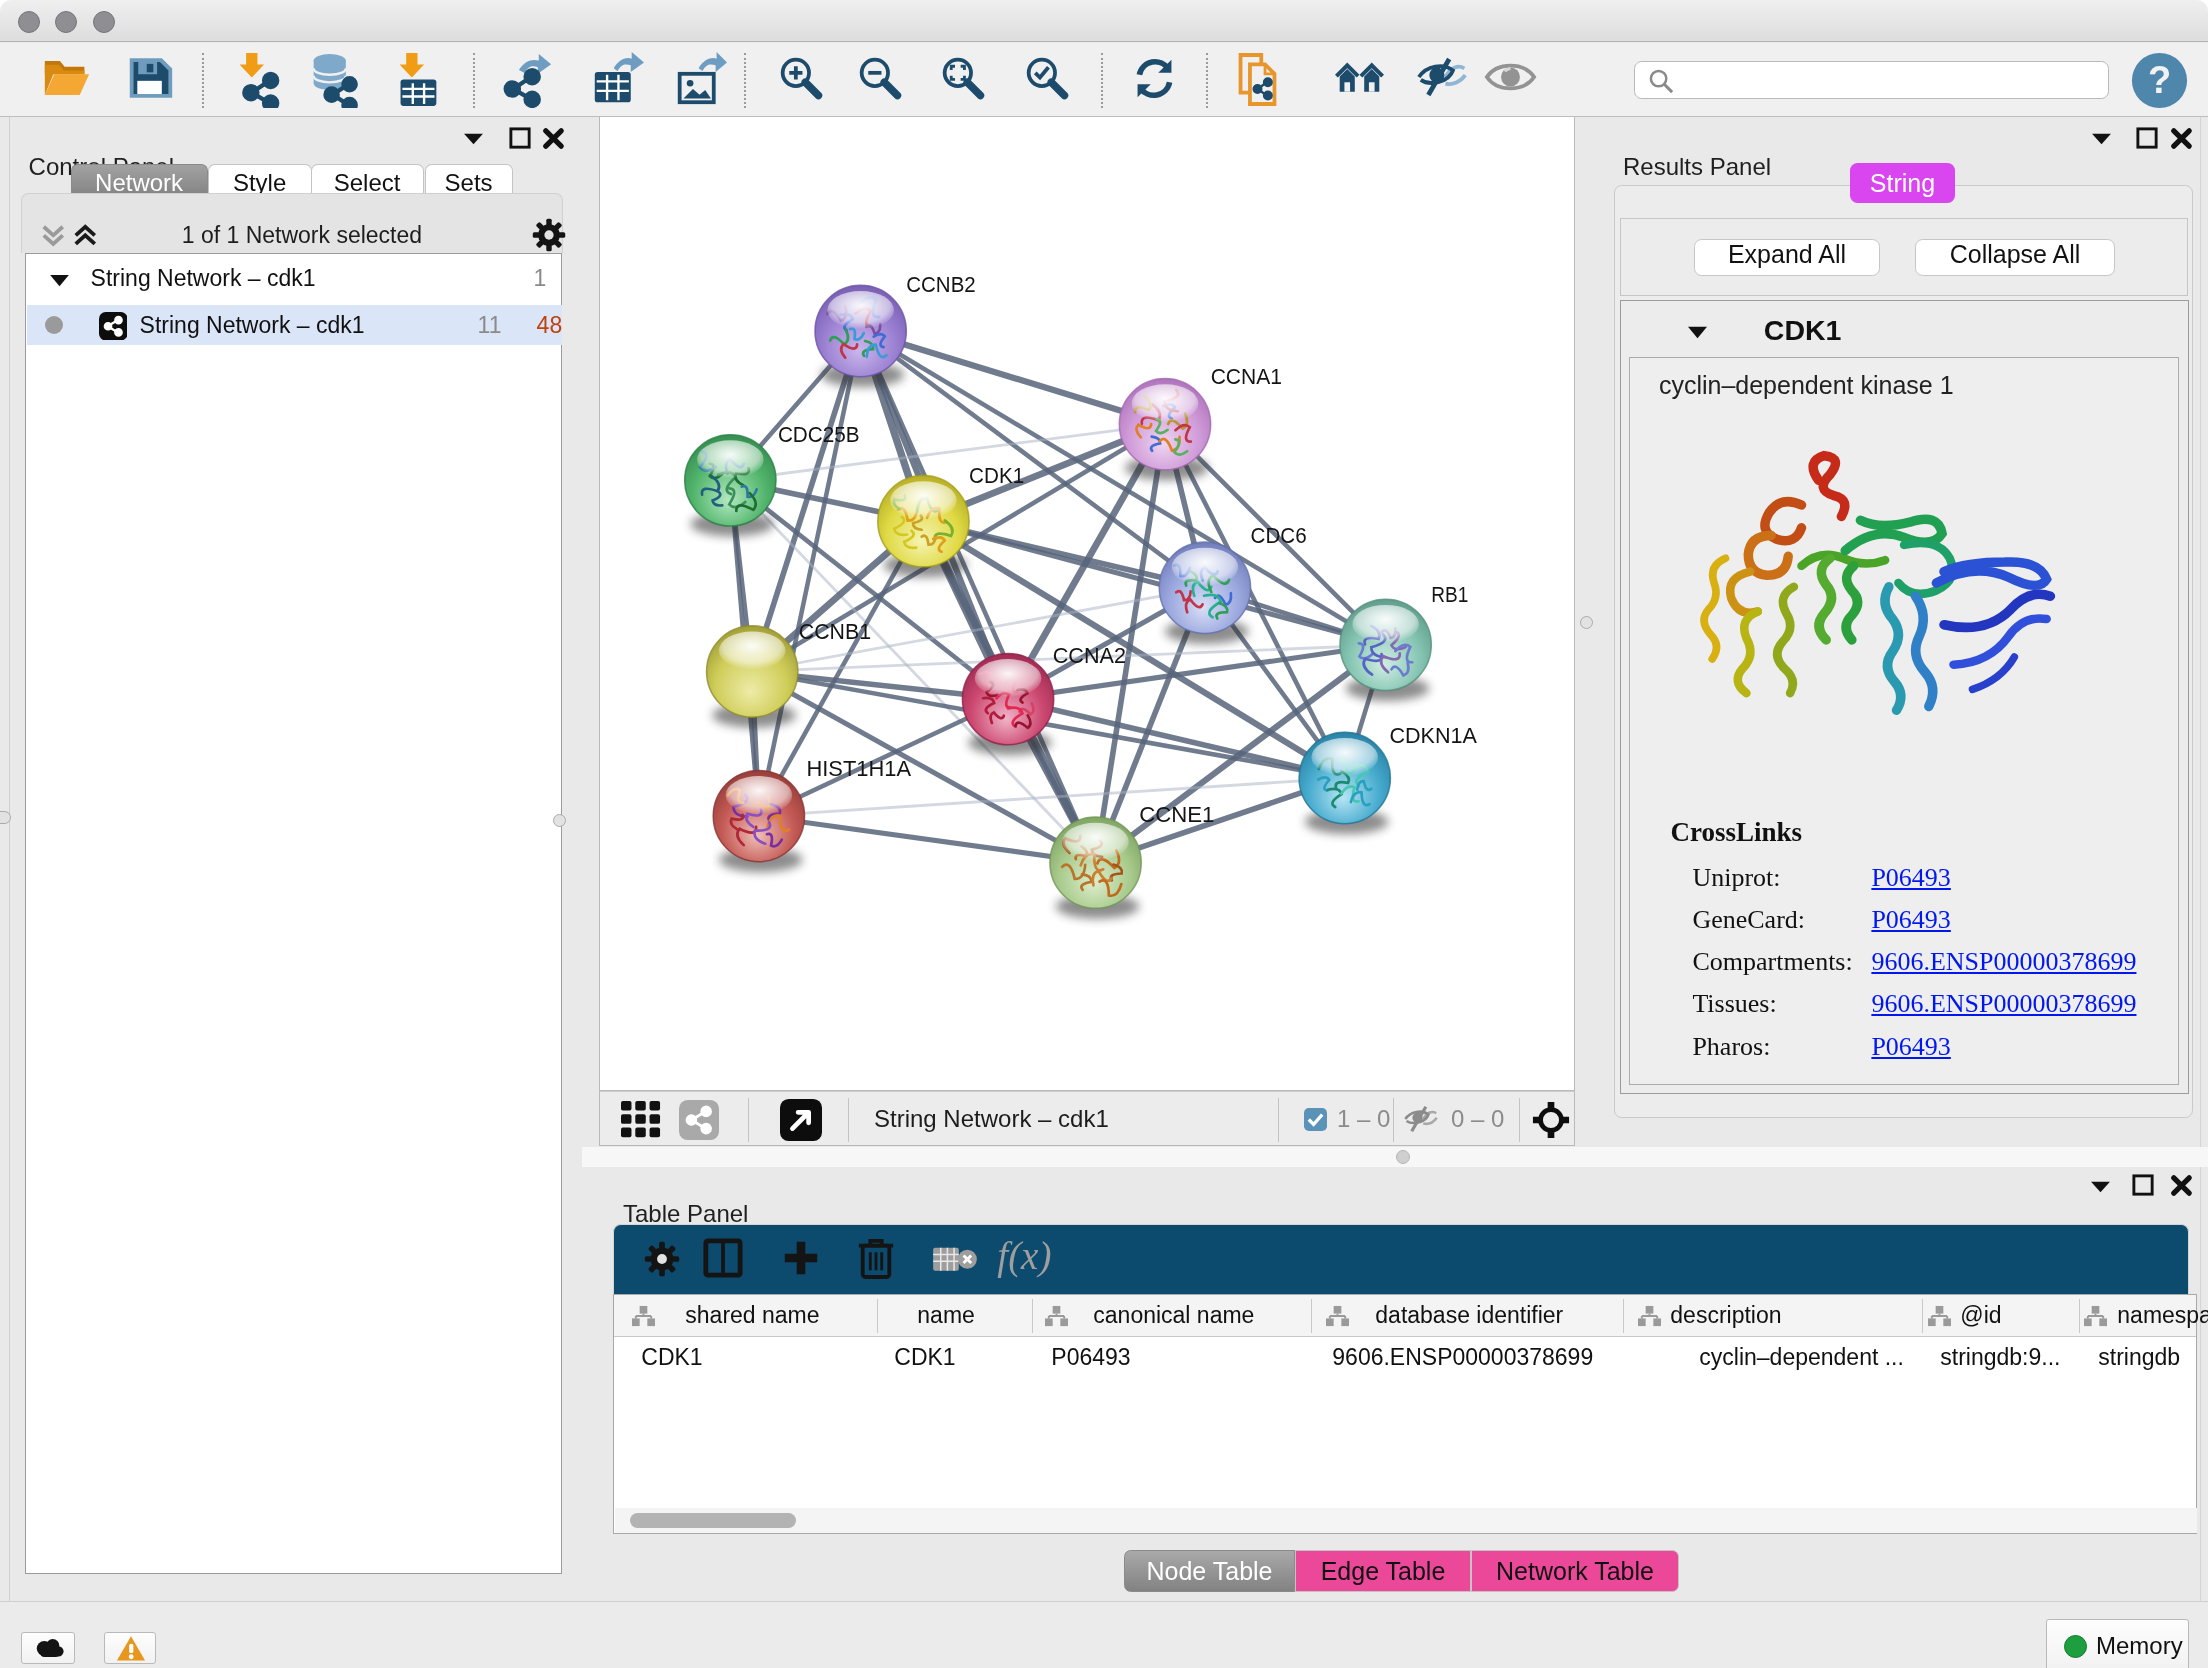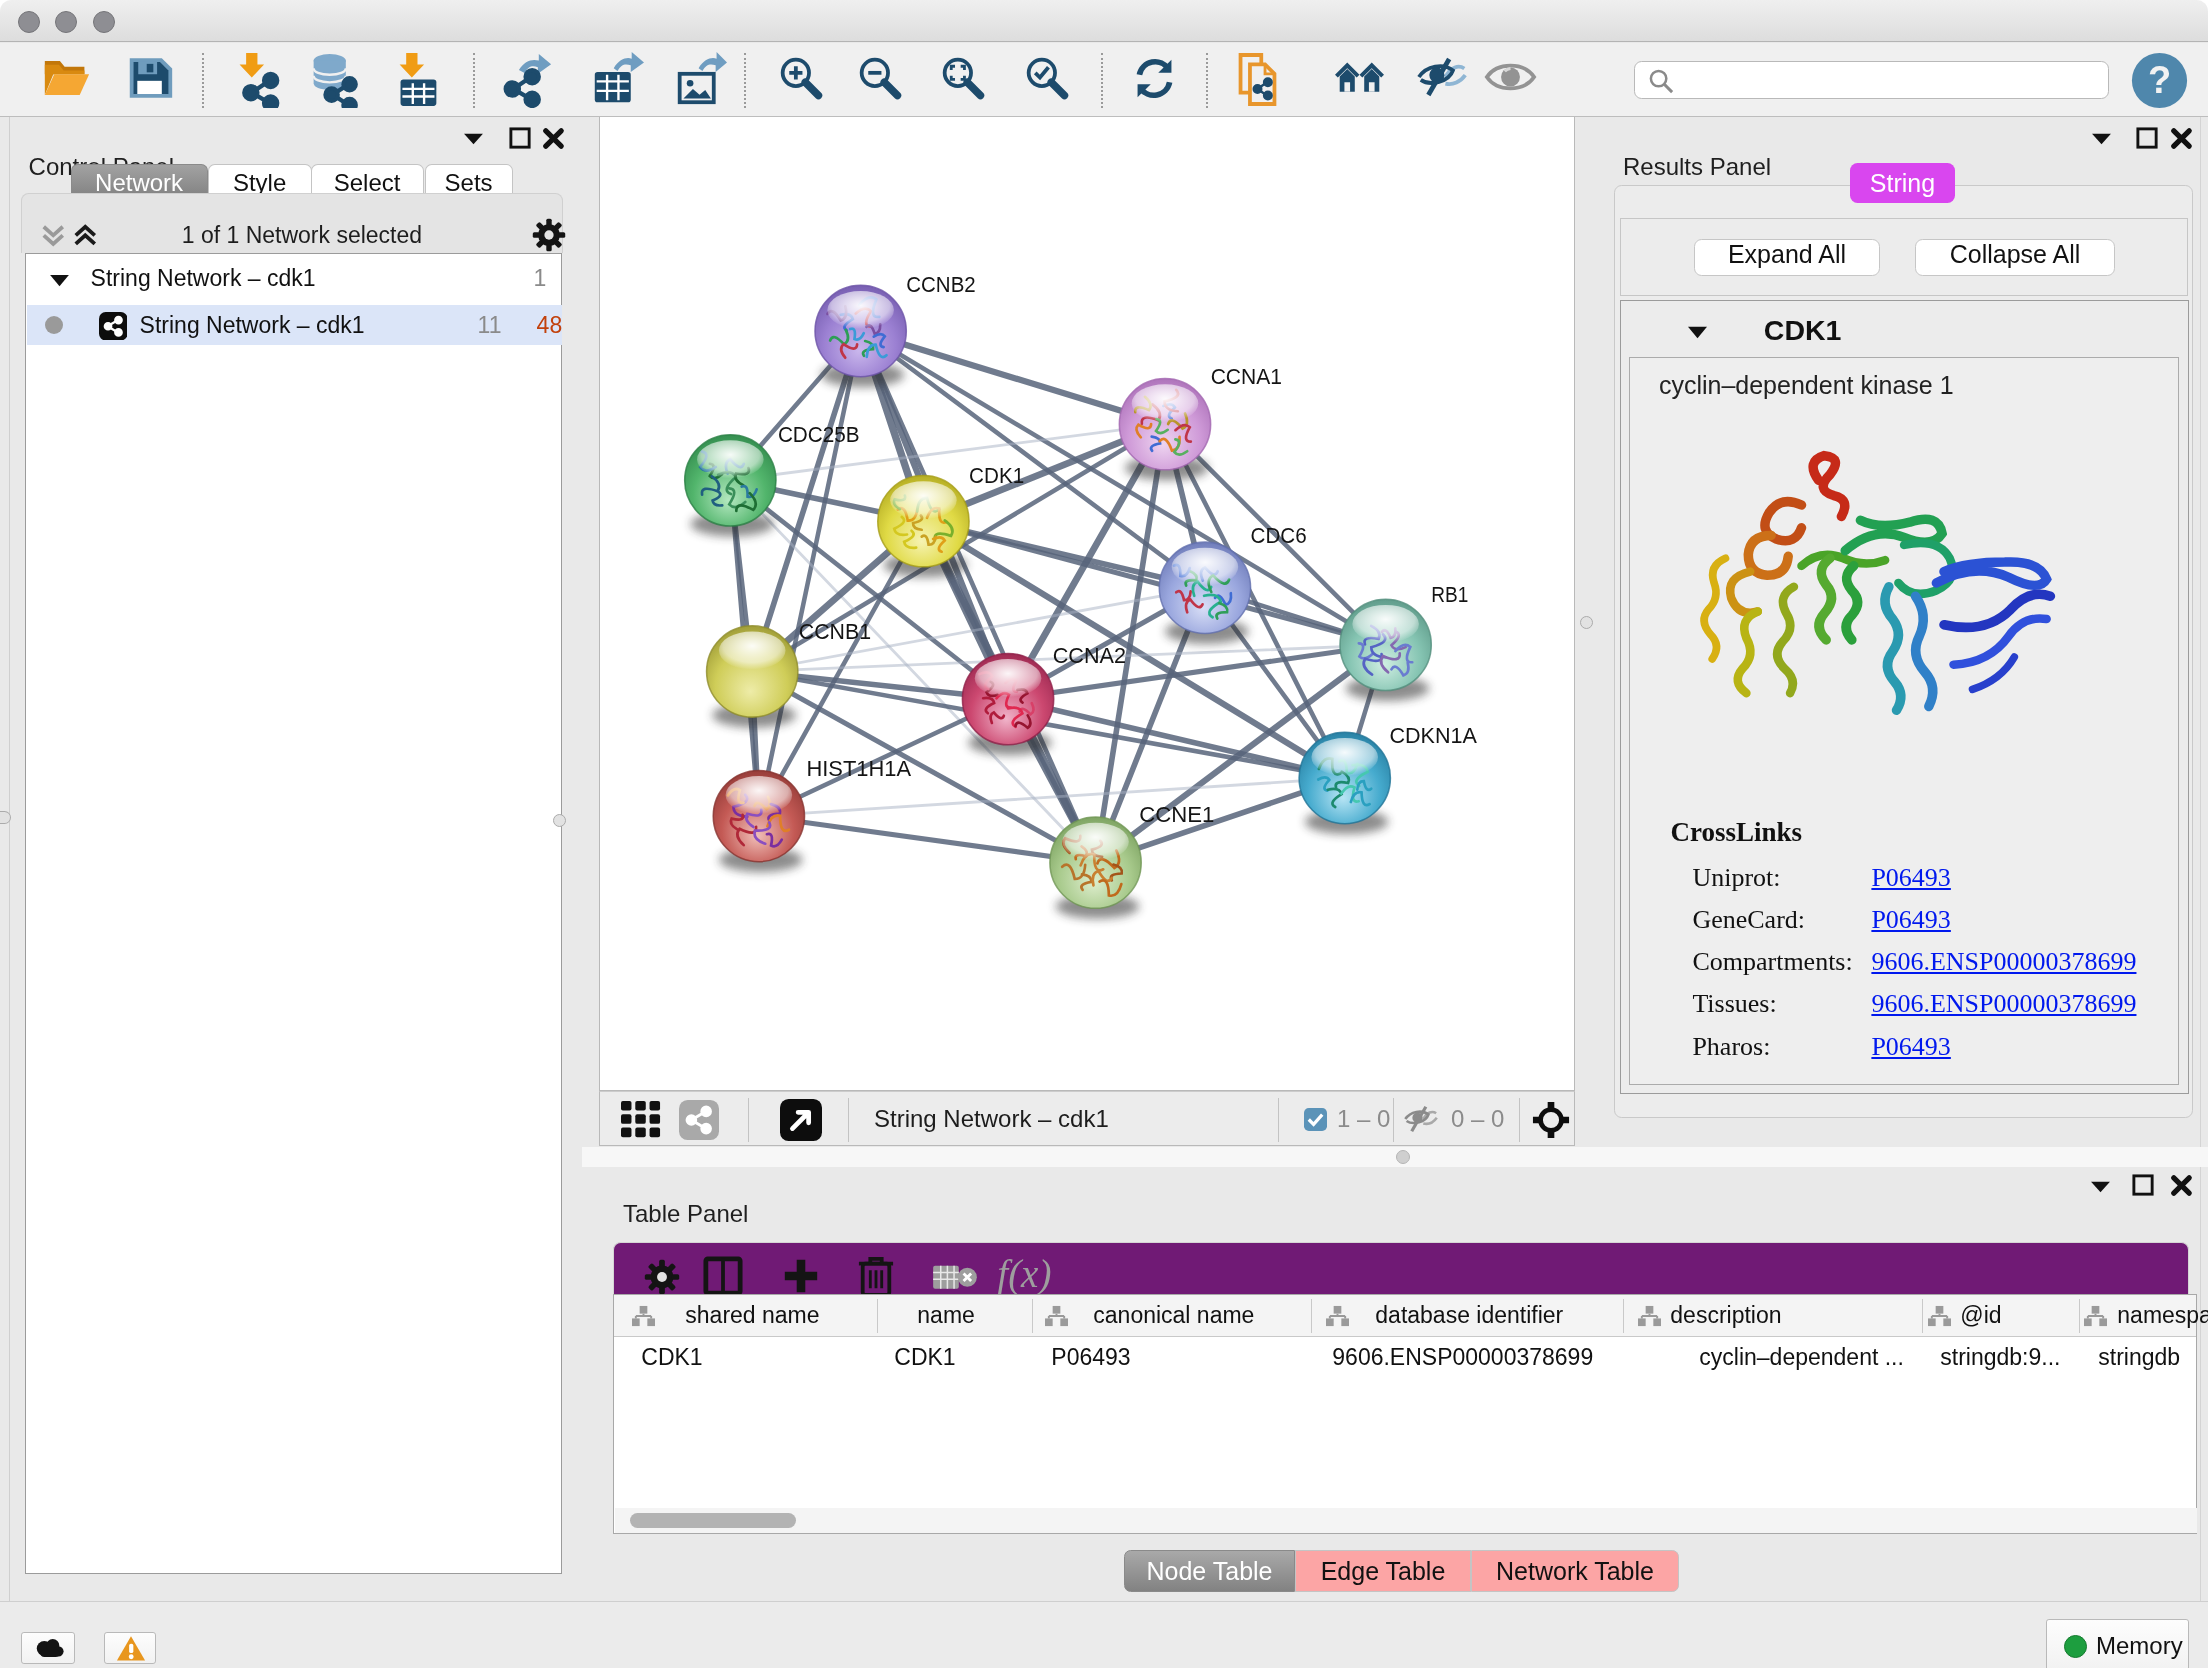--- a/index.html
+++ b/index.html
@@ -51,35 +51,35 @@
   #rcontent { position:absolute; left:33px; top:68px; width:579px; height:933px;
     background:#ececec; border:1px solid #c9c9c9; border-radius:7.6px; }
   #stringtab { position:absolute; left:269px; top:46px; width:105px; height:40px;
     background:#d946ef; border-radius:7.6px; color:#fff; font-size:25px;
     text-align:center; line-height:40px; }
   .rbtn { position:absolute; top:0; height:37px; background:#fff; border:1px solid #c6c6c6;
     border-radius:7.6px; font-size:25px; color:#111; text-align:center; }
 
   
   #tablepanel { left:599px; top:1157px; width:1609px; height:444px; }
-  #ttoolbar { position:absolute; left:14.3px; top:85px; width:1576px; height:86px;
-    background:#701a75; border:1px solid #d5d5d5; border-radius:7.6px 7.6px 0 0; border-bottom:none; }
+  #ttoolbar { position:absolute; left:14.3px; top:67px; width:1576px; height:86px;
+    background:#0c4a6e; border:1px solid #d5d5d5; border-radius:7.6px 7.6px 0 0; border-bottom:none; }
   #ttable { position:absolute; left:14.3px; top:137px; width:1584px; height:240px;
     background:#fff; border:1px solid #a8a8a8; }
   #thead { position:absolute; left:0; top:0; width:100%; height:42px; background:#f4f4f4;
     border-bottom:1px solid #c9c9c9; font-size:23px; color:#111; }
   .thsep { position:absolute; top:3.8px; height:34px; border-left:1px solid #c9c9c9; }
   .thcell { position:absolute; top:6.7px; }
   .thico { position:absolute; top:9.5px; }
   .tdcell { position:absolute; top:49px; font-size:23px; color:#111; }
   #hscroll { position:absolute; left:1px; top:213px; width:1582px; height:25px; background:#f4f4f4; }
   #hthumb { position:absolute; left:14.3px; top:4.8px; width:166px; height:15px;
     background:#b3b3b3; border-radius:7.6px; }
 
-  .btab { position:absolute; top:1550px; height:42px; background:#fca5a5; border:1px solid #c4c4c4;
+  .btab { position:absolute; top:1550px; height:42px; background:#ec4899; border:1px solid #c4c4c4;
     font-size:25px; color:#111; text-align:center; line-height:40px; }
 
   
   #statusbar { left:0; top:1601px; width:2208px; height:68px; background:#ebebeb;
     border-top:1px solid #cfcfcf; }
   .sbtn { position:absolute; background:linear-gradient(#fdfdfd,#f2f2f2);
     border:1px solid #b9b9b9; border-radius:2.9px;margin-top:8px; }
 </style>
 </head>
 <body>

